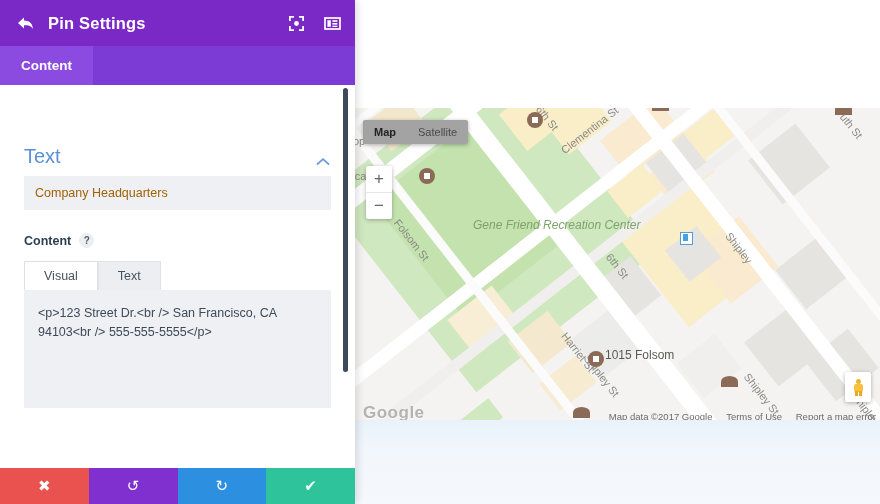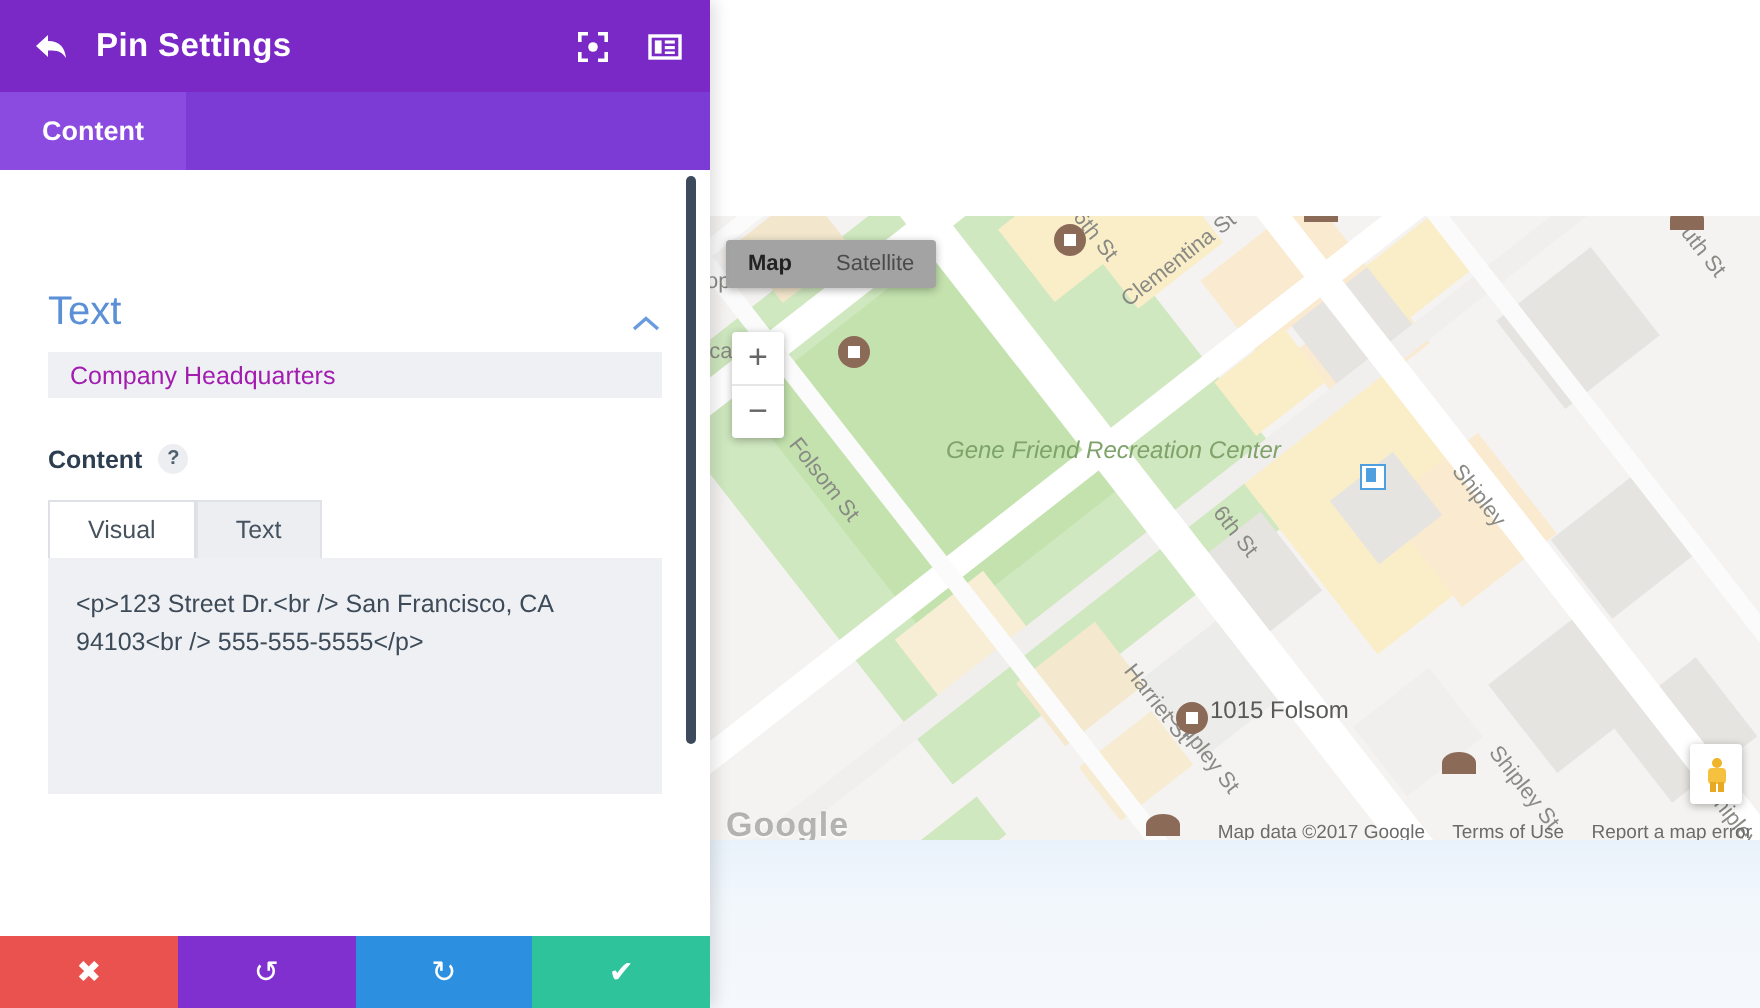--- a/index.html
+++ b/index.html
@@ -82,22 +82,22 @@
     font-family:"Liberation Sans",sans-serif;}
   .searchbar input::placeholder{color:#9aa4ae;}
 
   .pbody{position:absolute;left:0;top:125px;right:0;bottom:36px;background:#fff;padding:0 24px;box-sizing:border-box;}
 
   .sect-head{display:flex;align-items:flex-start;justify-content:space-between;padding-top:20px;}
   .sect-title{color:#5b8fd6;font-size:20px;}
   .chev{color:#6a9adf;font-size:13px;padding-top:12px;}
 
   .flabel{color:#2c3e50;font-size:12.5px;font-weight:bold;margin-top:21px;}
-  .finput{margin-top:8px;height:23px;background:#eef0f4;border:0;width:100%;box-sizing:border-box;
-    padding:0 11px;font-size:12.5px;color:#a21caf;outline:none;font-family:"Liberation Sans",sans-serif;}
+  .finput{margin-top:8px;height:34px;background:#eef0f4;border:0;width:100%;box-sizing:border-box;
+    padding:0 11px;font-size:12.5px;color:#a16207;outline:none;font-family:"Liberation Sans",sans-serif;}
 
   .hintrow{display:flex;align-items:center;gap:8px;margin-top:23px;}
   .hintrow .flabel{margin-top:0;}
   .qmark{width:15px;height:15px;border-radius:50%;background:#eceef2;color:#51606f;font-size:10px;
     font-weight:bold;display:flex;align-items:center;justify-content:center;}
 
   .editor{margin-top:13px;}
   .etoolbar{display:flex;align-items:flex-end;justify-content:space-between;}
   .addmedia{background:#3d4a5c;color:#fff;font-size:10.5px;font-weight:bold;letter-spacing:.7px;
     padding:8px 12px;border:0;border-radius:3px;font-family:"Liberation Sans",sans-serif;}

